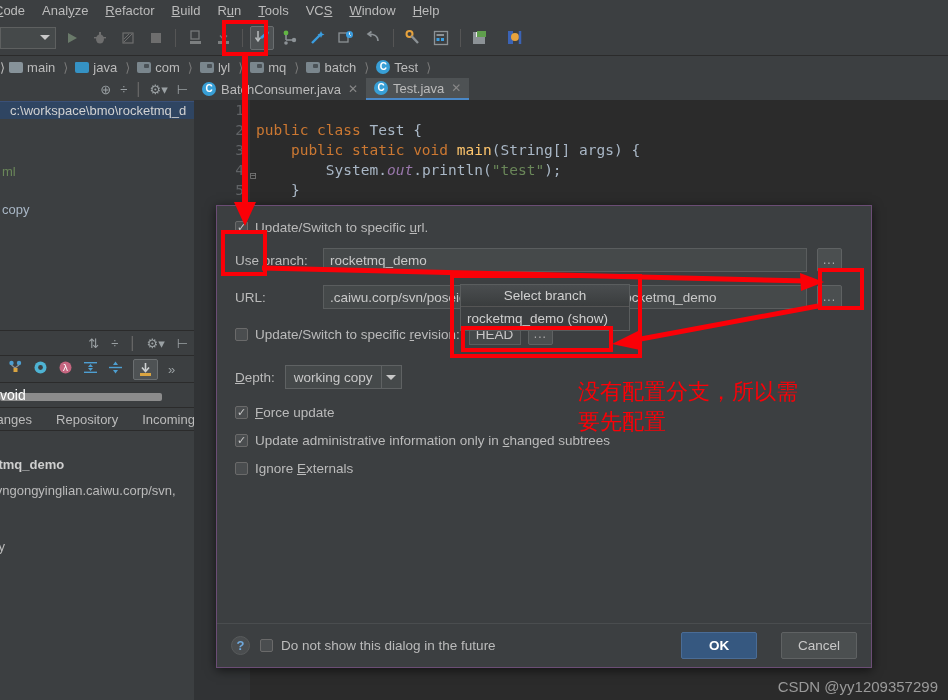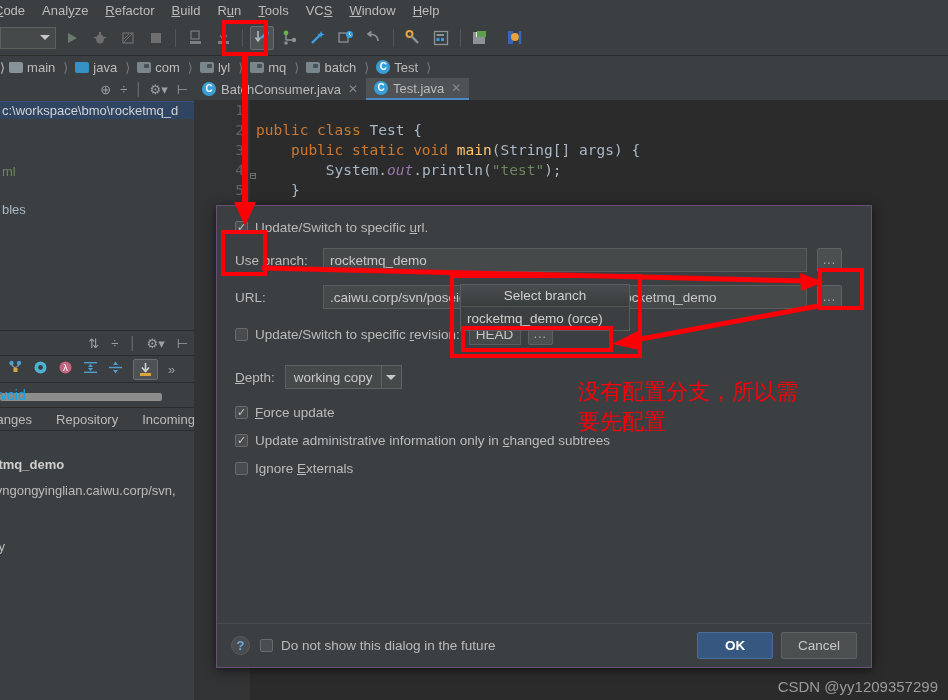--- a/index.html
+++ b/index.html
@@ -79,21 +79,21 @@
     position: absolute; left: 0; top: 78px; width: 194px; height: 622px;
     background: #3c3f41; overflow: hidden;
   }
   .lp-toolrow {
     height: 22px; display: flex; align-items: center; justify-content: flex-end;
     gap: 9px; padding-right: 6px; background: #3c3f41;
   }
   .tree-sel {
     margin-top: 1px; height: 18px; background: #2f4562;
     color: #d2d2d2; font-size: 13px; display: flex; align-items: center;
-    padding-left: 2px; white-space: nowrap; overflow: hidden;
+    padding-left: 10px; white-space: nowrap; overflow: hidden;
     border-top: 1px solid #3a5078;
   }
   .tree-item {
     height: 20px; color: #a9b7c6; font-size: 13px;
     display: flex; align-items: center; padding-left: 2px; white-space: nowrap;
   }
   .tree-item.green { color: #6a8759; }
   .hscroll {
     position: absolute; left: 0; top: 315px; width: 162px; height: 8px;
     background: #8c8c8c; border-radius: 2px;
@@ -427,21 +427,21 @@
       <span style="color:#9aa0a3;font-size:13px">⊕</span>
       <span style="color:#9aa0a3;font-size:13px">÷</span>
       <span style="color:#666">|</span>
       <span style="color:#9aa0a3;font-size:13px">⚙▾</span>
       <span style="color:#9aa0a3;font-size:13px">⊢</span>
     </div>
     <div class="tree-sel">c:\workspace\bmo\rocketmq_d</div>
     <div style="height:42px"></div>
     <div class="tree-item green">ml</div>
     <div style="height:18px"></div>
-    <div class="tree-item">bles</div>
+    <div class="tree-item">copy</div>
 
     <div class="hscroll"></div>
 
     <div style="position:absolute;left:0;top:252px;width:194px">
       <div class="lp-sep"></div>
       <div class="lp-toolrow" style="height:24px;gap:12px">
         <span style="color:#9aa0a3;font-size:13px">⇅</span>
         <span style="color:#9aa0a3;font-size:13px">÷</span>
         <span style="color:#666">|</span>
         <span style="color:#9aa0a3;font-size:13px">⚙▾</span>
@@ -487,21 +487,21 @@
         <span style="background:#4e5254;border:1px solid #6a6e70;border-radius:2px;padding:2px 4px;display:inline-flex">
           <svg width="15" height="15" viewBox="0 0 15 15">
               <path d="M7.5 1 L7.5 8" stroke="#cfd2d3" stroke-width="1.6"></path>
               <path d="M4 5.5 L7.5 9.5 L11 5.5" fill="none" stroke="#cfd2d3" stroke-width="1.6"></path>
               <rect x="2" y="11" width="11" height="3" fill="#d9a441"></rect>
             </svg>
         </span>
         <span style="color:#9aa0a3;font-size:13px">»</span>
       </div>
       <div class="lp-sep"></div>
-      <div class="vcs-row" style="color:#0ea5e9;font-size:14px;height:24px;padding-left:0">void</div>
+      <div class="vcs-row" style="color:#ffffff;font-size:14px;height:24px;padding-left:0">void</div>
       <div class="vcs-tabs">
         <span style="margin-left:-20px">Changes</span>
         <span>Repository</span>
         <span>Incoming</span>
       </div>
       <div class="vcs-body">
         <div class="vcs-row bold" style="margin-left:-16px">ketmq_demo</div>
         <div class="vcs-row" style="margin-left:-18px">//svngongyinglian.caiwu.corp/svn,</div>
         <div style="height:30px"></div>
         <div class="vcs-row" style="margin-left:-8px">ity</div>
@@ -594,31 +594,31 @@
         <span>Update administrative information only in <u>c</u>hanged subtrees</span>
       </div>
 
       <div class="row" style="margin-top:13px">
         <span class="chk"></span>
         <span>Ignore <u>E</u>xternals</span>
       </div>
 
       <div class="popup">
         <div class="popup-head">Select branch</div>
-        <div class="popup-item">rocketmq_demo (orce)</div>
+        <div class="popup-item">rocketmq_demo (show)</div>
       </div>
     </div>
 
     <div class="dlg-footer">
       <span class="helpq">?</span>
       <span class="chk" style="margin-left:10px"></span>
       <span style="color:#bbbbbb;font-size:13.5px;margin-left:8px">Do not show this dialog in the future</span>
       <span style="flex:1"></span>
       <span class="btn primary">OK</span>
-      <span class="btn plain" style="margin-left:8px">Cancel</span>
+      <span class="btn plain" style="margin-left:24px">Cancel</span>
     </div>
   </div>
 
   <svg class="anno" viewBox="0 0 948 700">
 
     <rect x="224" y="22" width="42" height="32" fill="none" stroke="#fb0007" stroke-width="4"></rect>
 
     <path d="M245 54 L245 208" stroke="#fb0007" stroke-width="6" fill="none"></path>
     <polygon points="245,226 234,202 256,202" fill="#fb0007"></polygon>
 

